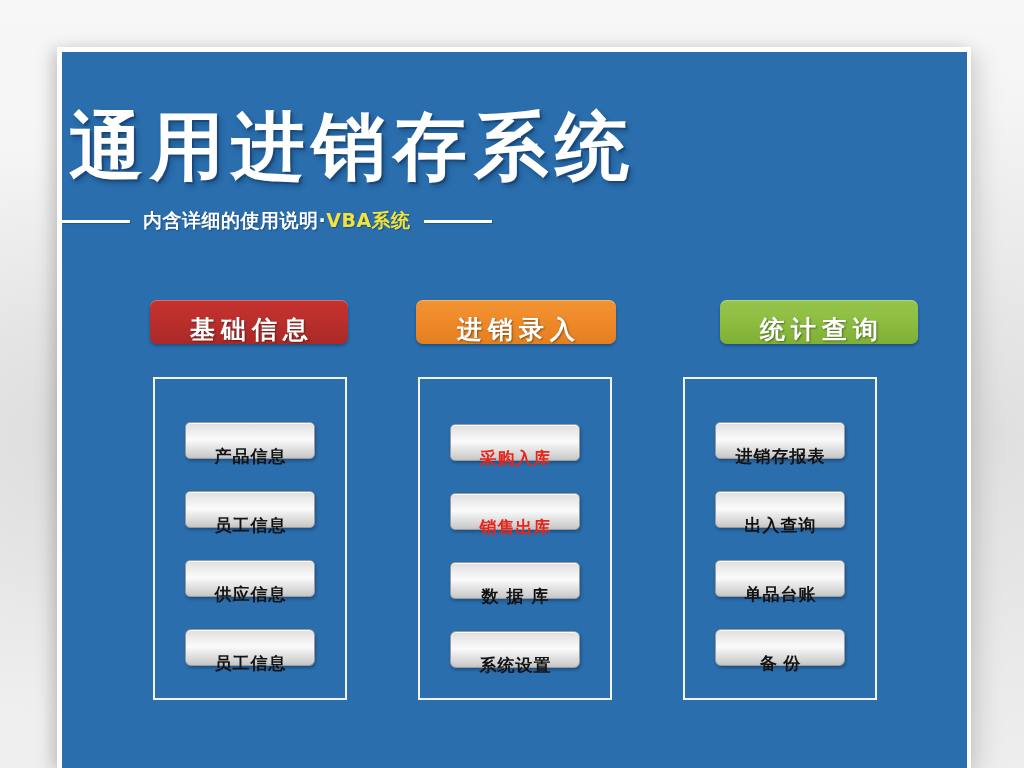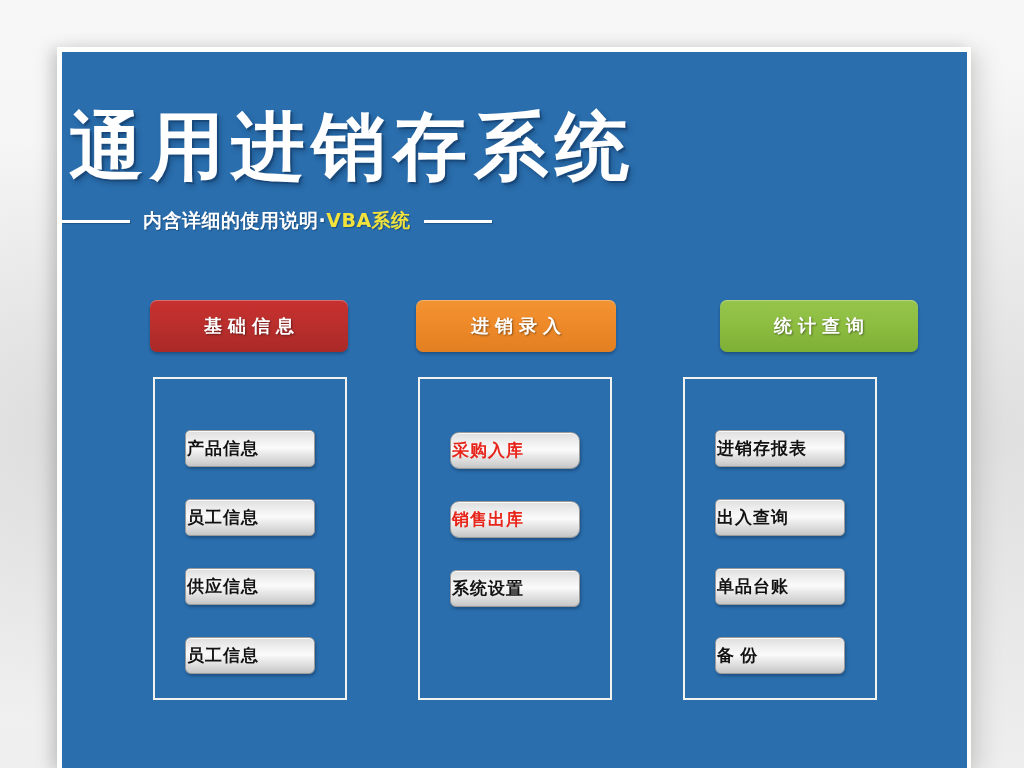--- a/index.html
+++ b/index.html
@@ -97,38 +97,38 @@
 
   
   .cat-row {
     position: absolute;
     left: 0;
     top: 248px;
     width: 905px;
   }
   .cat-btn {
     position: absolute;
-    height: 52px;
+    height: 44px;
     border-radius: 7px;
     border: none;
     color: #ffffff;
-    font-size: 18px;
+    font-size: 25px;
     font-weight: bold;
     letter-spacing: 6px;
     text-indent: 6px;
     text-align: center;
     line-height: 44px;
     white-space: nowrap;
     text-shadow: 1px 1px 2px rgba(0,0,0,0.42);
     box-shadow:
       0 2px 3px rgba(10,40,75,0.42),
       inset 0 1px 0 rgba(255,255,255,0.30);
     cursor: pointer;
     font-family: inherit;
-    padding: 0;
+    padding: 8px;
   }
   .cat-red {
     left: 88px; width: 198px;
     background: linear-gradient(180deg, #c6312e 0%, #bb2f2d 45%, #a92927 100%);
   }
   .cat-orange {
     left: 354px; width: 200px;
     background: linear-gradient(180deg, #f29332 0%, #ef8a29 45%, #e27f20 100%);
   }
   .cat-green {
@@ -160,47 +160,47 @@
     width: 194px;
   }
   .col-1 { left: 91px;  top: 366px; }
   .col-2 { left: 356px; top: 368px; }
   .col-3 { left: 621px; top: 366px; font-family: Liberation Serif, serif; }
 
   .menu-btn {
     display: block;
     width: 130px;
     height: 37px;
-    margin: 12px auto 32px auto;
+    margin: 4px auto 32px auto;
     border: 1px solid #9b9b9b;
     border-radius: 5px;
     background: linear-gradient(180deg,
         #dedede 0%,
         #eaeaea 18%,
         #fbfbfb 48%,
         #f0f0f0 58%,
         #cfcfcf 92%,
         #c4c4c4 100%);
     color: #121212;
     font-size: 17px;
     font-weight: bold;
     line-height: 35px;
-    text-align: left;
+    text-align: center;
     letter-spacing: 1px;
     text-indent: 1px;
     white-space: nowrap;
     box-shadow:
       1px 2px 3px rgba(10,38,70,0.40),
       inset 0 1px 0 rgba(255,255,255,0.85);
     cursor: pointer;
     font-family: inherit;
-    padding: 0;
+    padding: 16px;
   }
   .menu-btn:last-child { margin-bottom: 0; border-radius: 6px; }
-  .menu-btn.red-label { color: #e8251a; border-radius: 9px; }
+  .menu-btn.red-label { color: #e8251a; }
 </style>
 </head>
 <body>
 
 <div id="page">
 
   <div id="sheet"></div>
 
   <div id="board">
 
@@ -225,20 +225,21 @@
     <div class="col col-1">
       <button class="menu-btn">产品信息</button>
       <button class="menu-btn">员工信息</button>
       <button class="menu-btn">供应信息</button>
       <button class="menu-btn">员工信息</button>
     </div>
 
     <div class="col col-2">
       <button class="menu-btn red-label">采购入库</button>
       <button class="menu-btn red-label">销售出库</button>
+      <button class="menu-btn">数 据 库</button>
       <button class="menu-btn">系统设置</button>
     </div>
 
     <div class="col col-3">
       <button class="menu-btn">进销存报表</button>
       <button class="menu-btn">出入查询</button>
       <button class="menu-btn">单品台账</button>
       <button class="menu-btn">备 份</button>
     </div>
 

